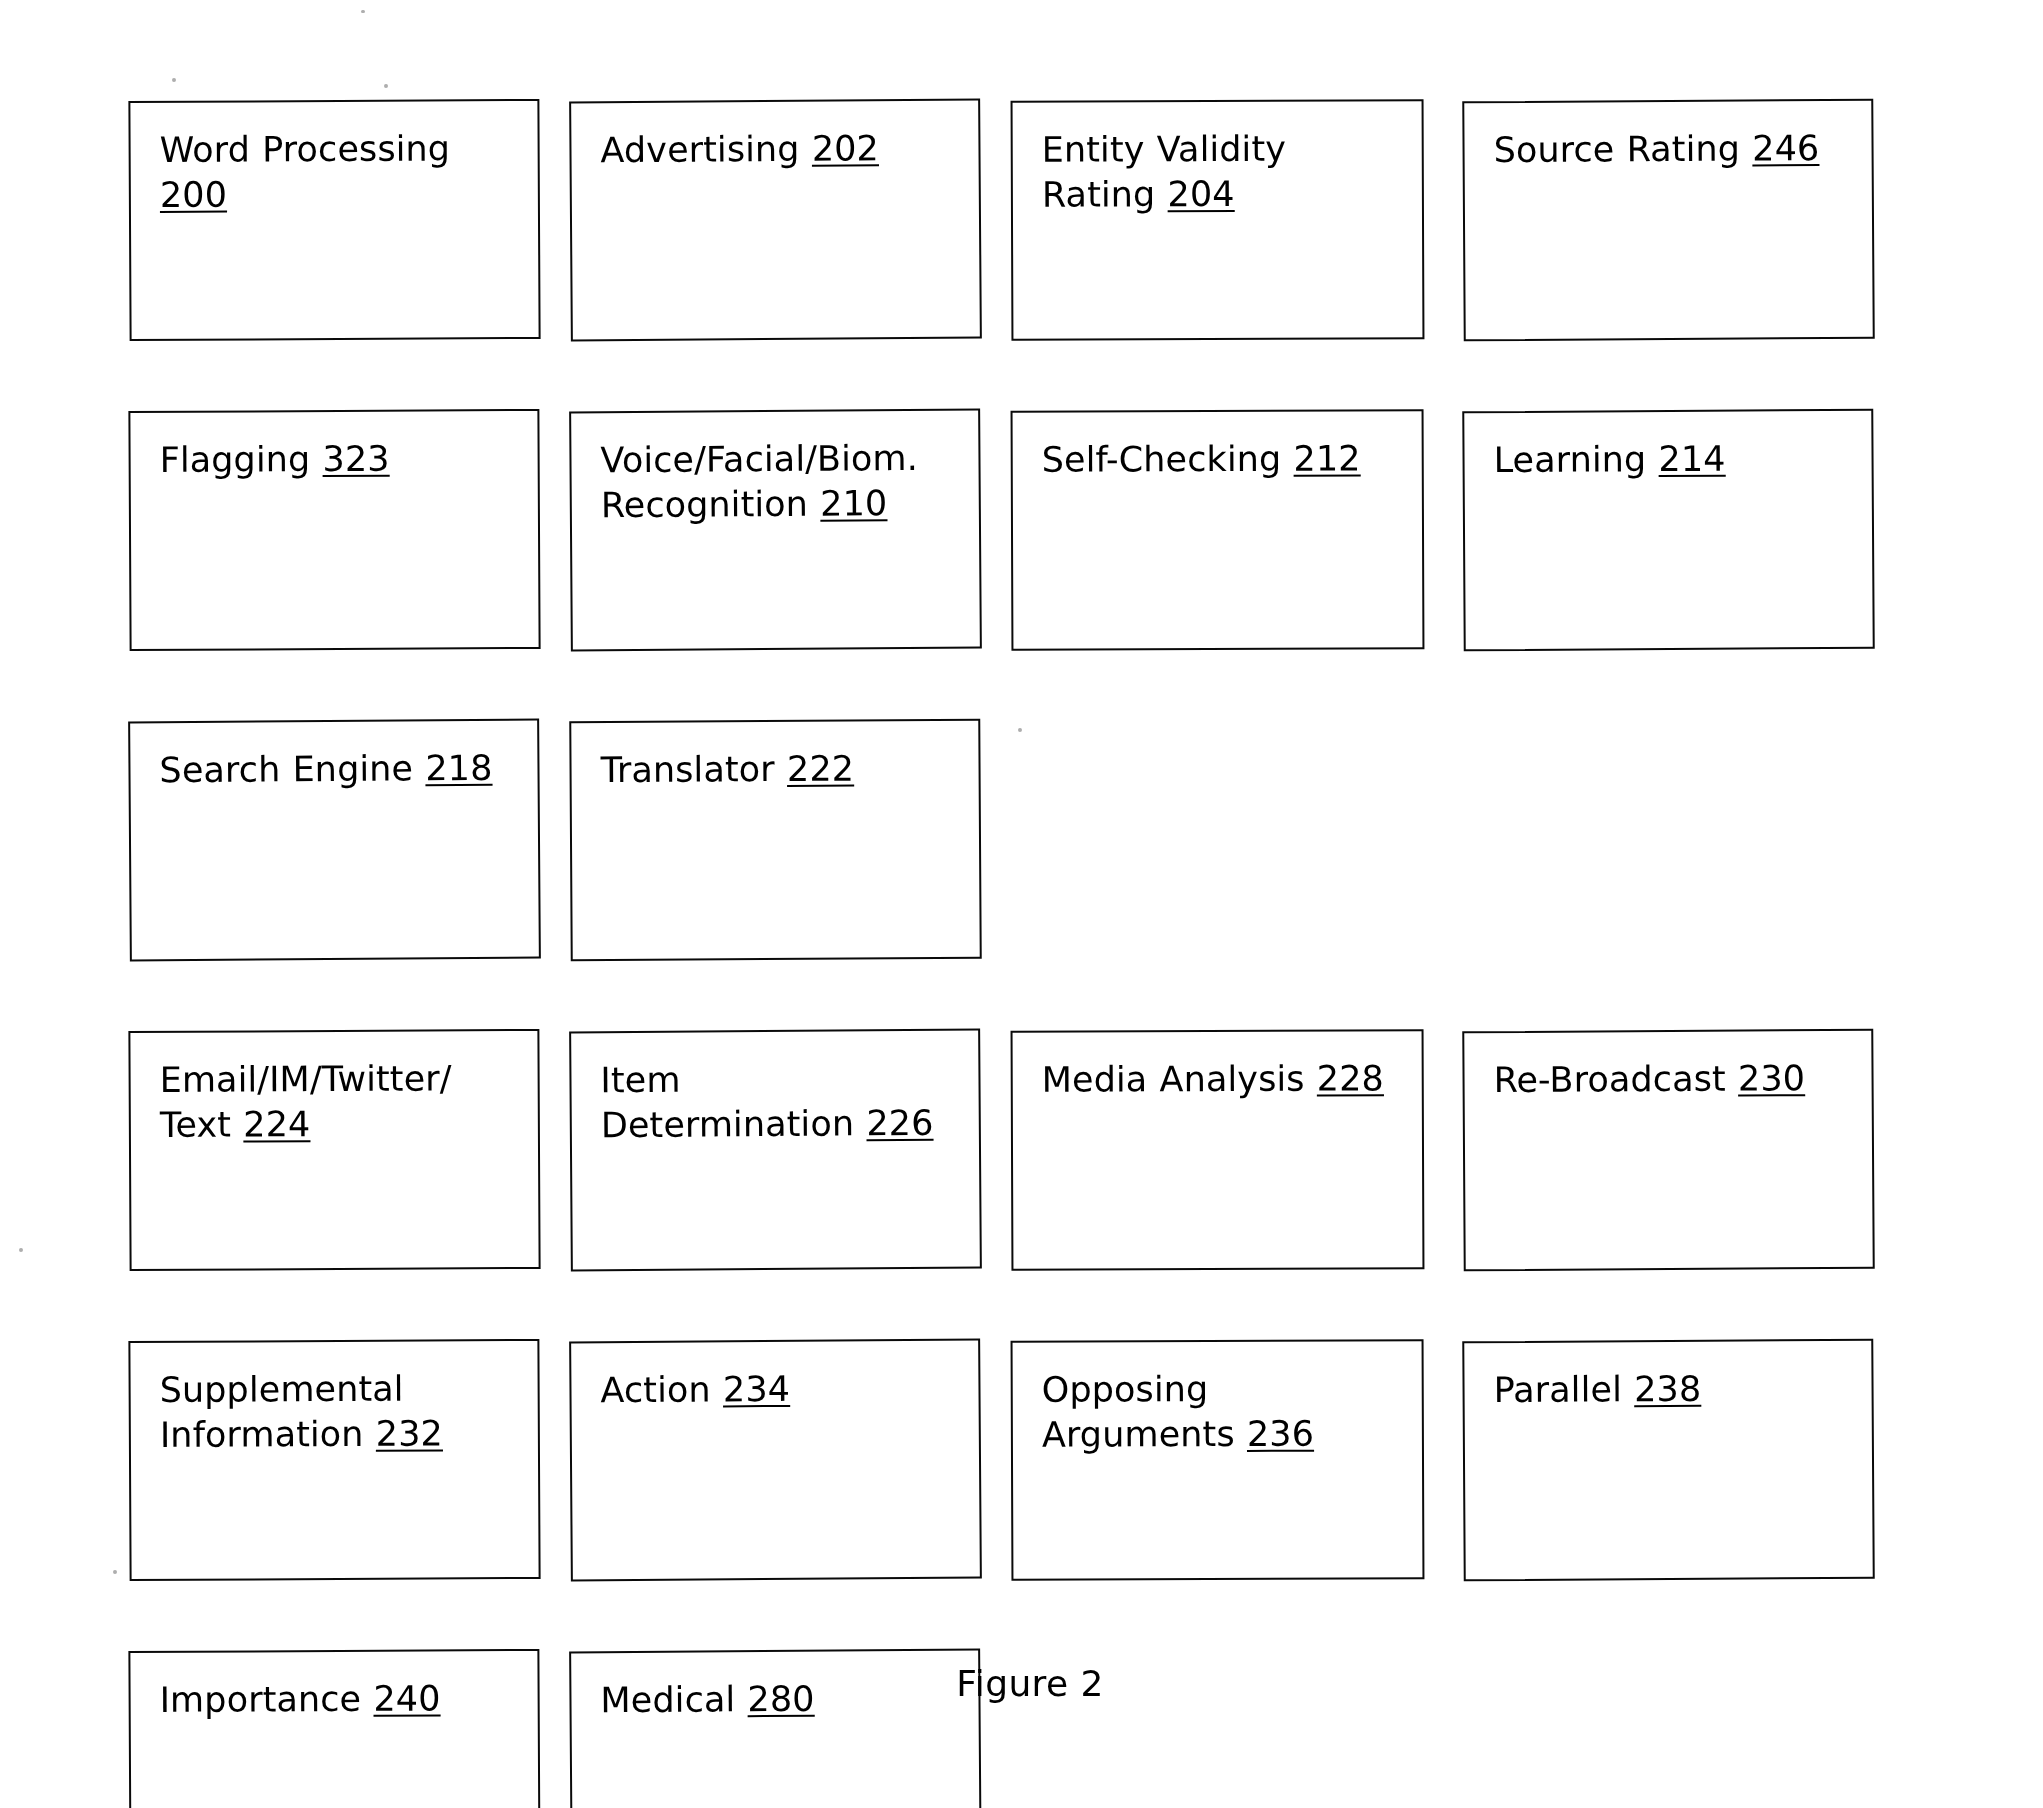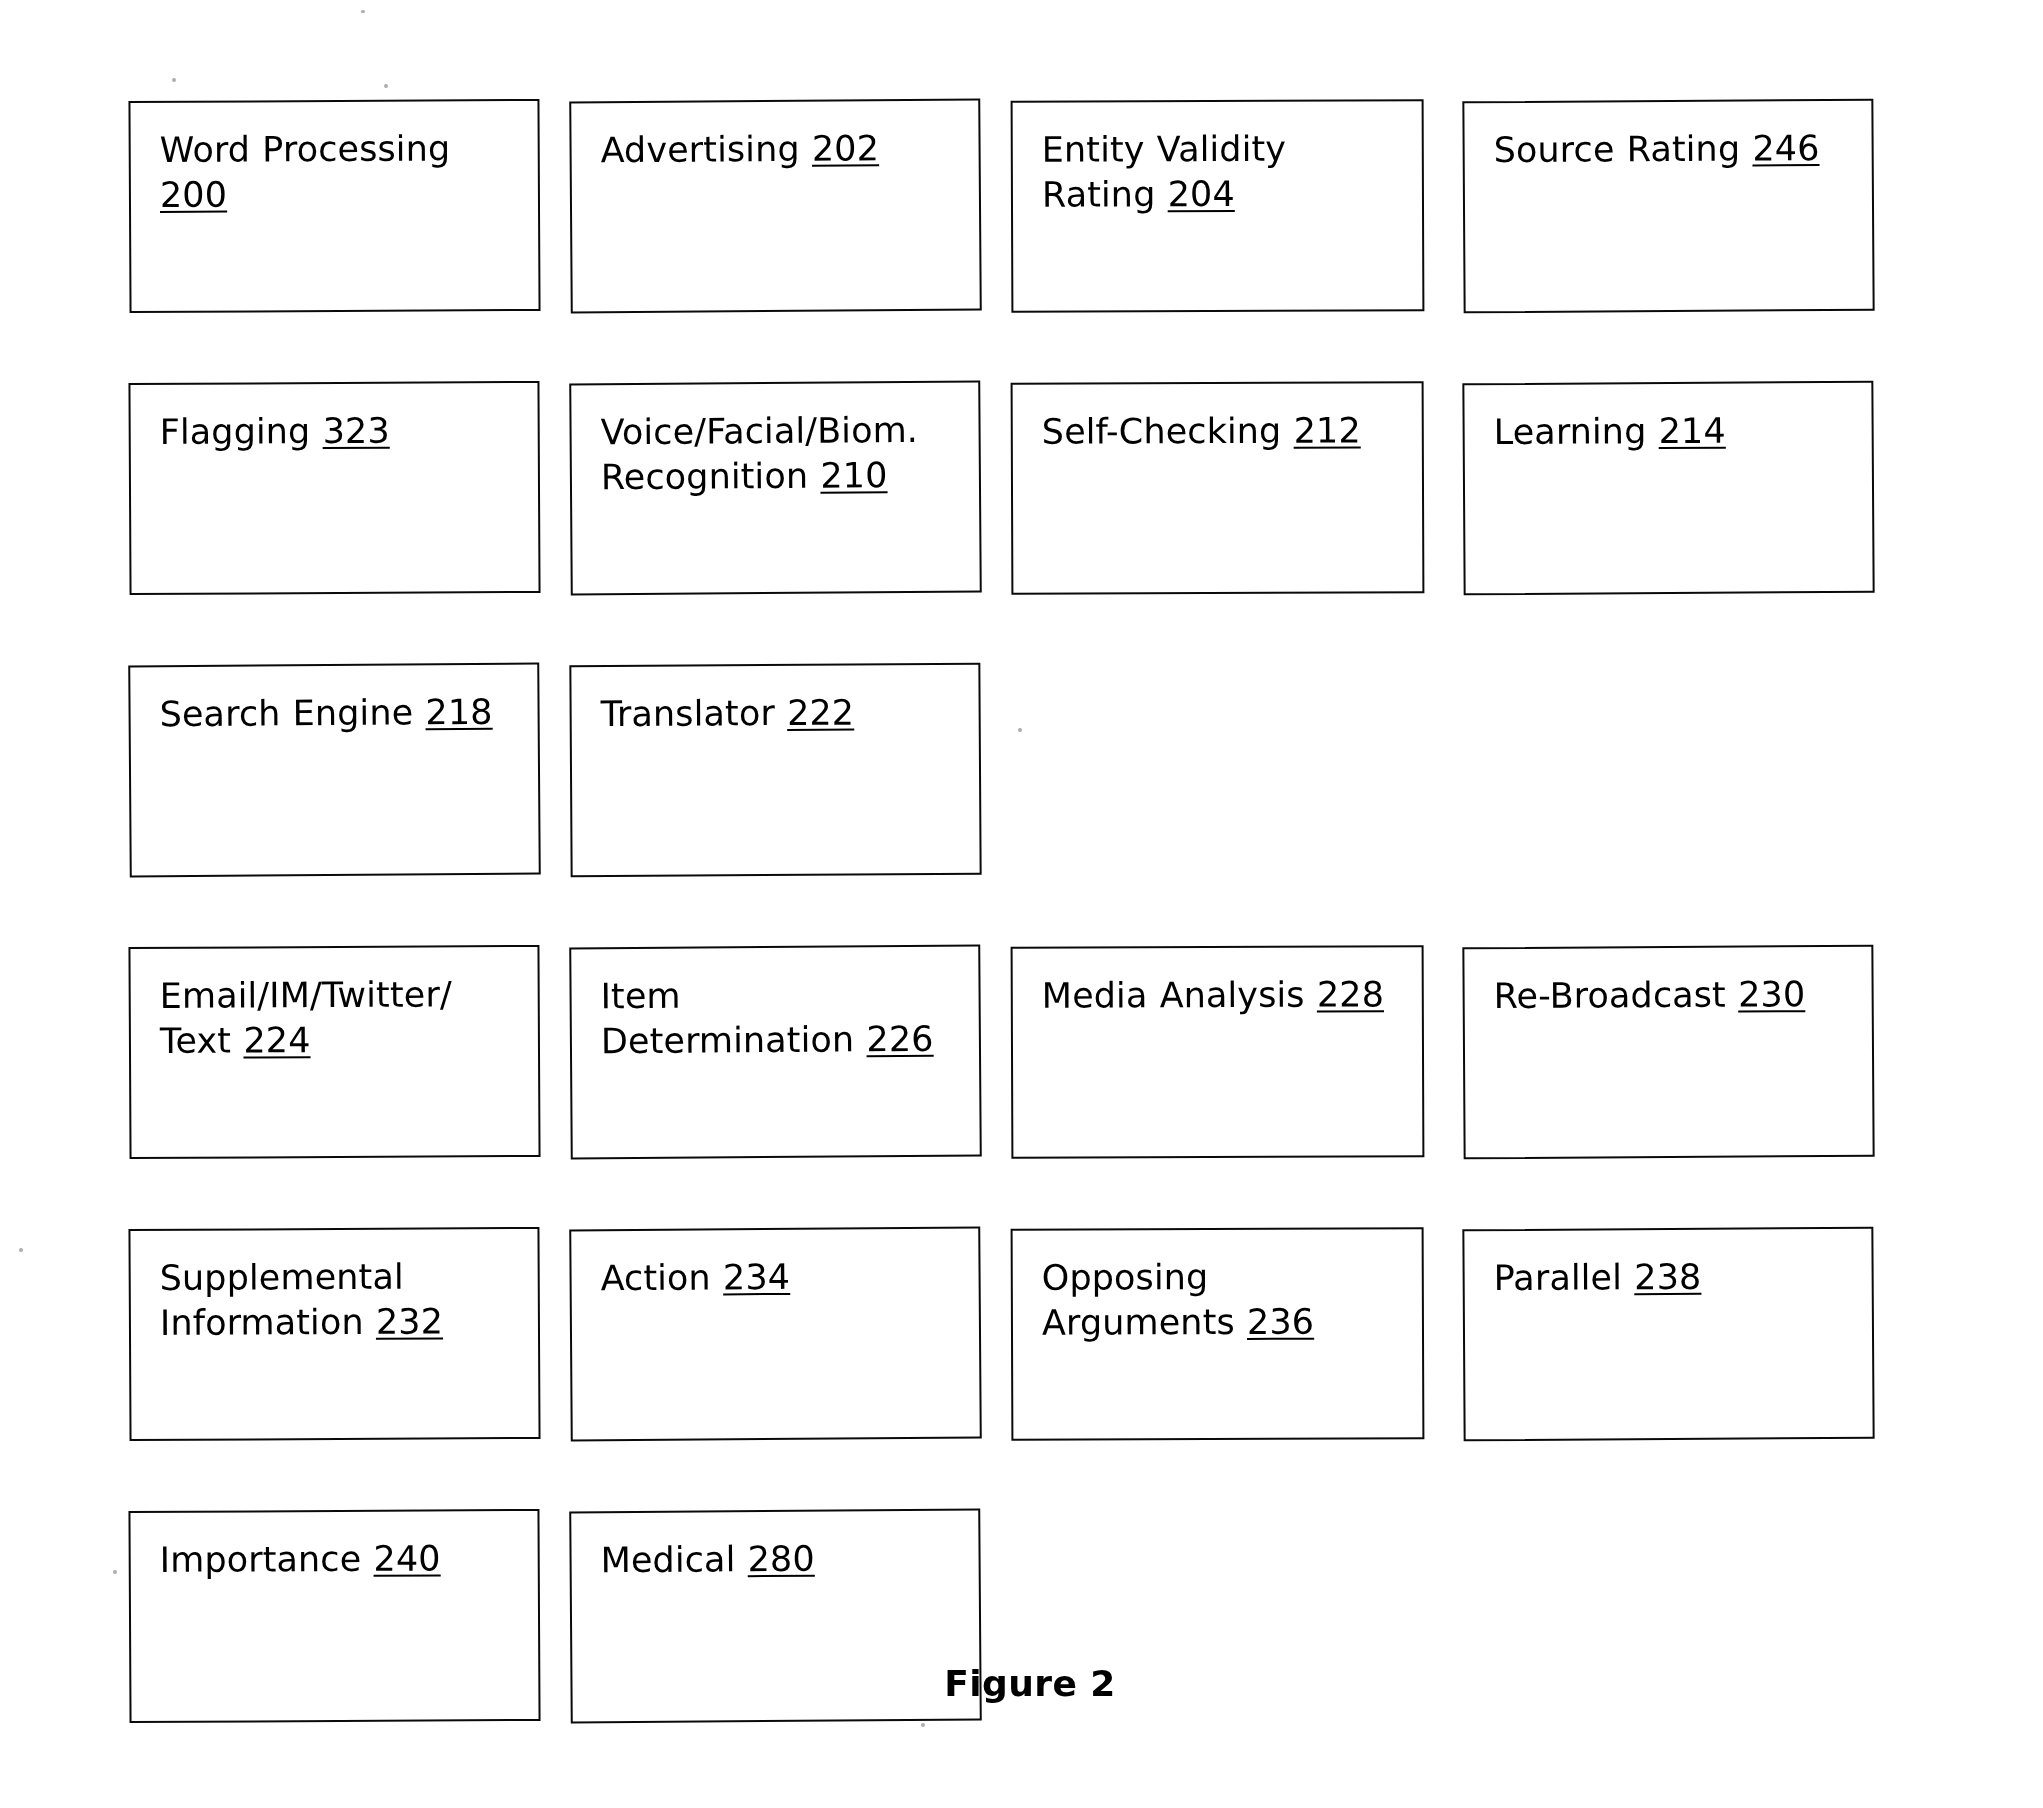--- a/index.html
+++ b/index.html
@@ -36,21 +36,21 @@
   
   #box-grid {
     position: absolute;
     left: 129px;
     top: 100px;
     width: 1749px;
   }
 
   .grid-row {
     display: flex;
-    height: 212px;
+    height: 240px;
     margin-bottom: 70px;
   }
 
   .grid-cell {
     flex: 0 0 auto;
     position: relative;
   }
 
   
   .col-0 { width: 411px; margin-right: 30px; }
@@ -96,21 +96,20 @@
 
   
   #figure-caption {
     position: absolute;
     left: 16px;
     right: 0;
     top: 1663px;
     text-align: center;
     font-size: 36px;
     letter-spacing: 0.4px;
-    font-weight: bold;
   }
 </style>
 </head>
 <body>
 
 <div id="figure-sheet">
 
   <div id="speck-layer">
       <span class="speck" style="left: 361px; top: 9.6px;"></span>
       <span class="speck" style="left: 172px; top: 78px;"></span>

